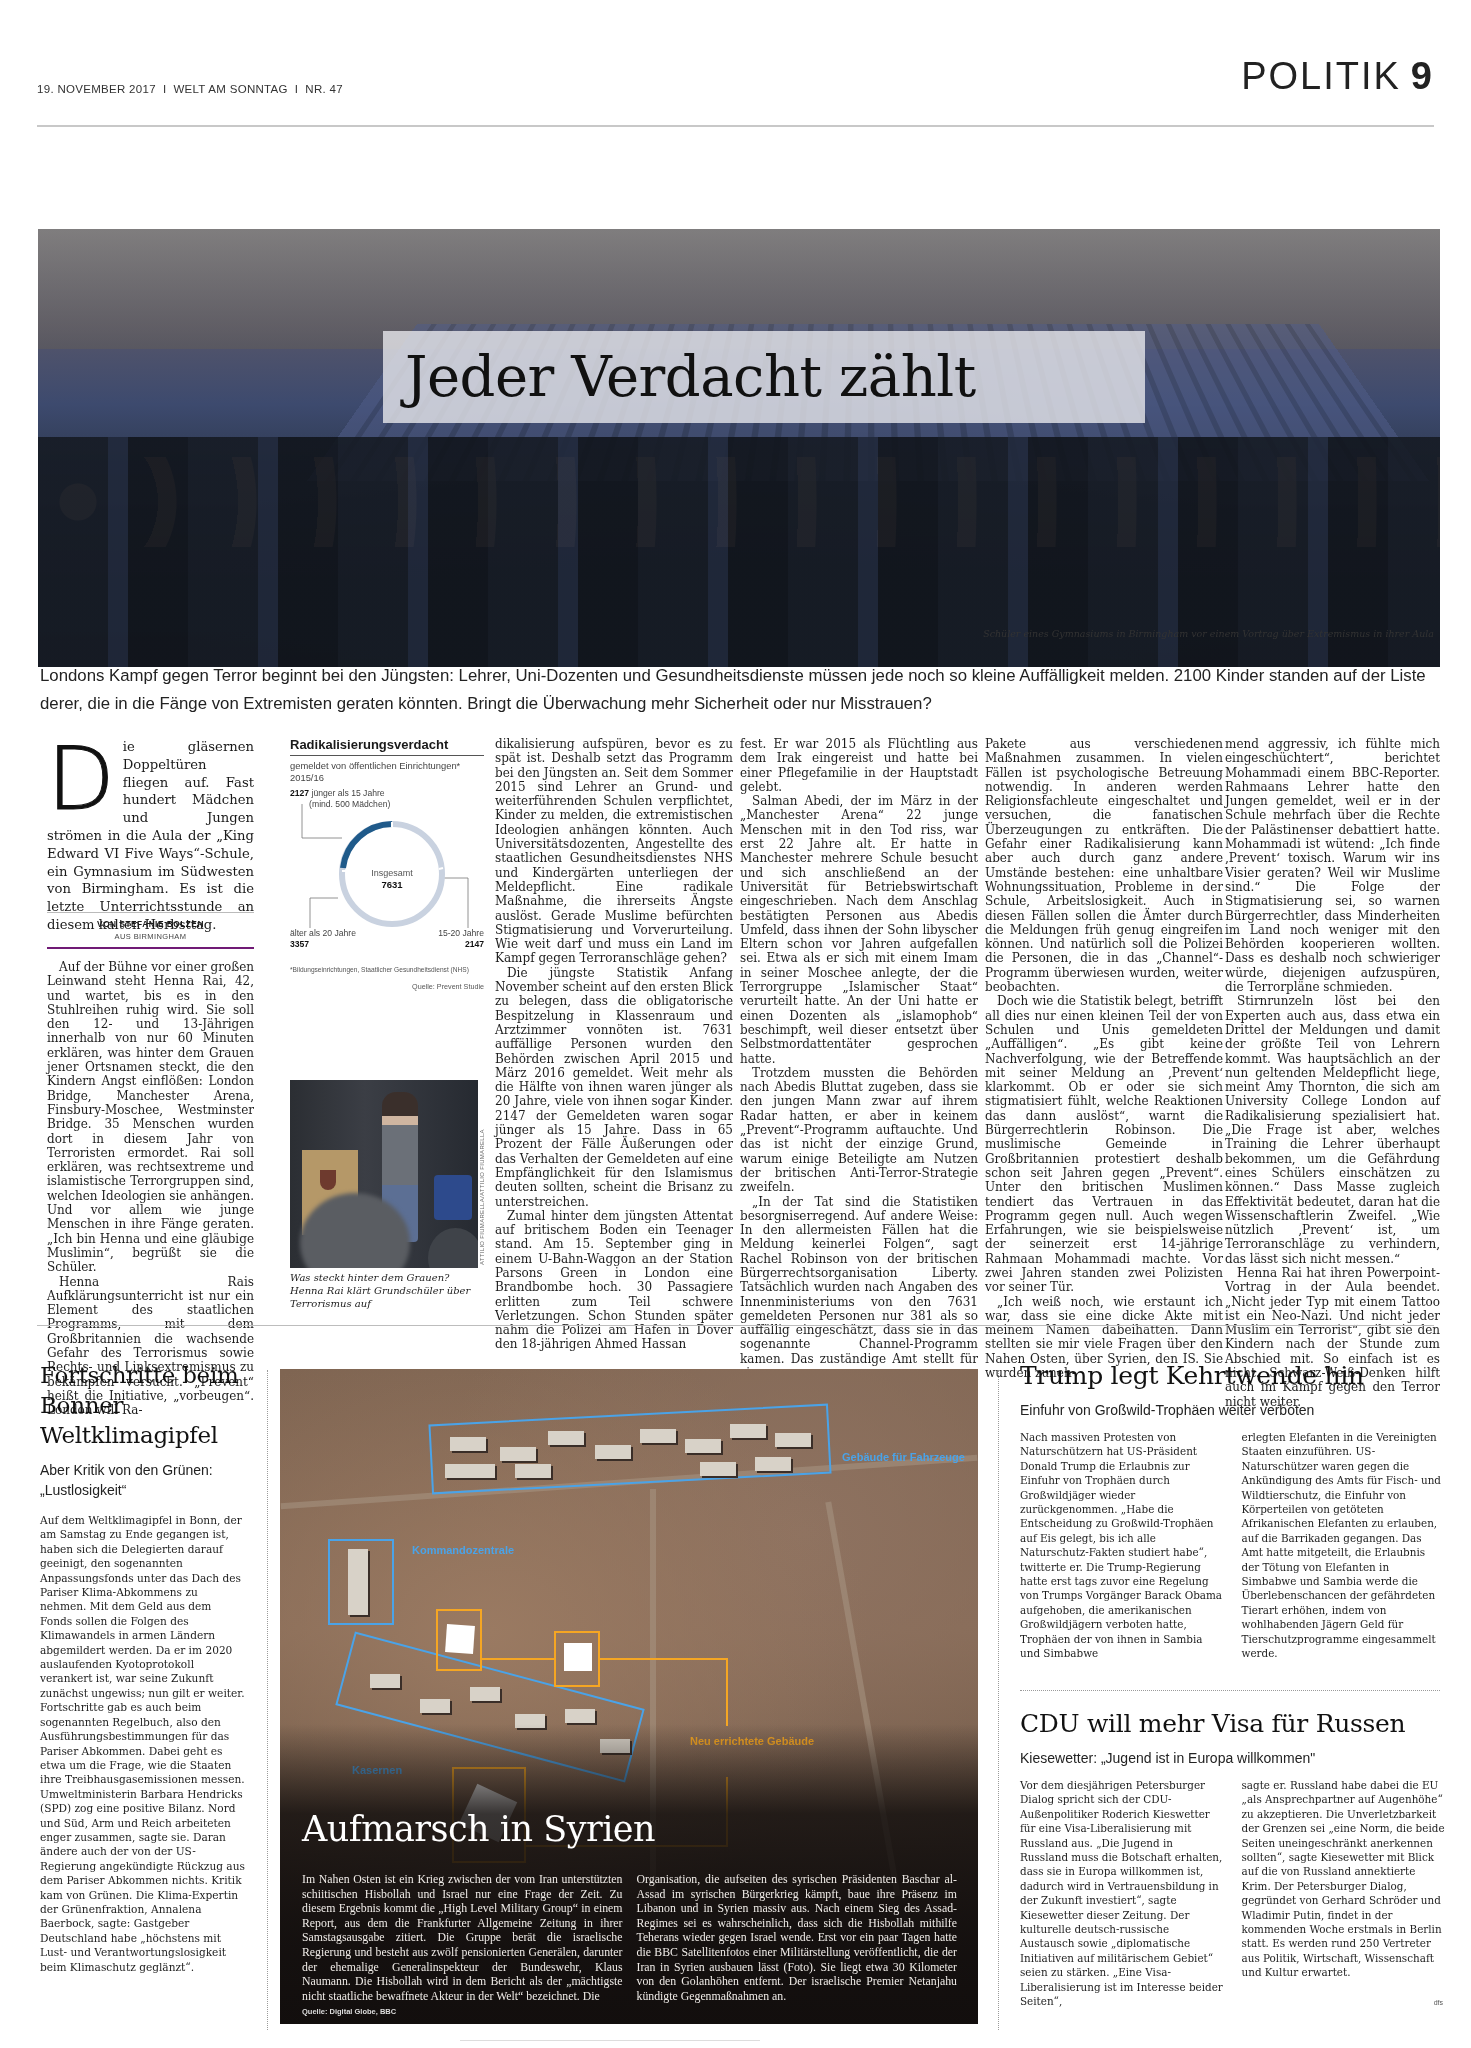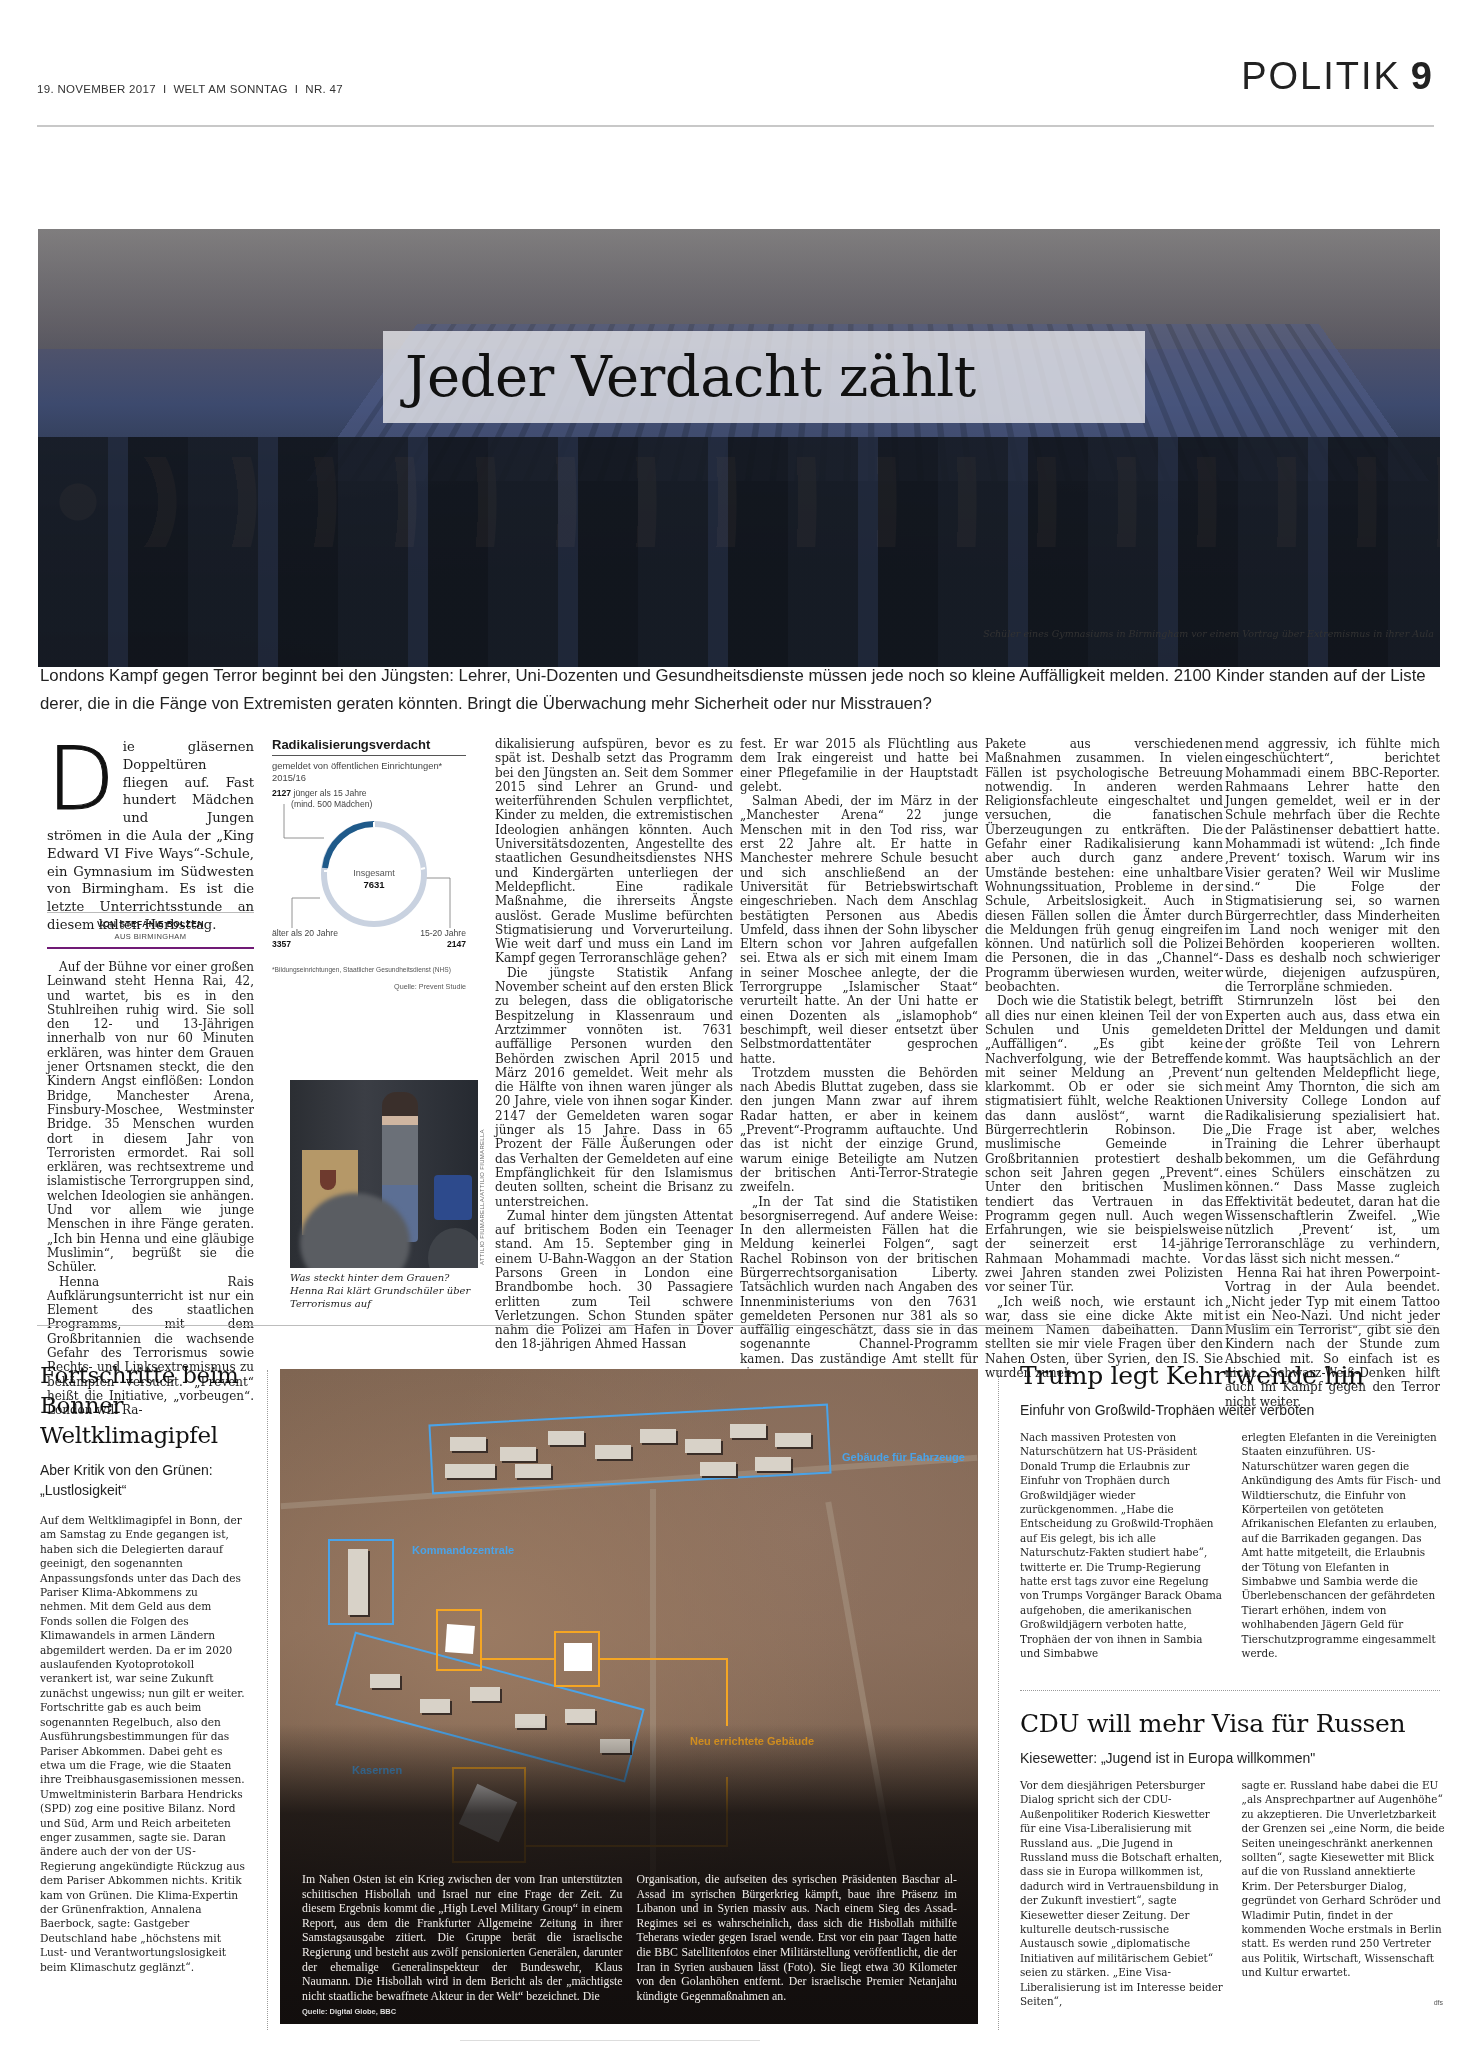--- a/index.html
+++ b/index.html
@@ -33,21 +33,21 @@
   .col p { text-indent: 12px; }
   .col p.noindent { text-indent: 0; }
 
   .dropcap-wrap { position: absolute; left: 47px; top: 738px; width: 207px; }
   .dropcap { float: left; font-family: "DejaVu Sans", sans-serif; font-weight: 300; font-size: 88px; line-height: 78px; height: 82px; margin: 2px 8px 0 0; color: #111; -webkit-text-stroke: 1px #111; }
   .dropcap-wrap .intro { font-family: "DejaVu Serif", serif; font-size: 13.2px; line-height: 17.8px; text-align: justify; }
   .byline { position: absolute; left: 47px; top: 912px; width: 207px; border-top: 1px solid #bbb; border-bottom: 2px solid #701a75; padding: 6px 0; text-align: center; font-family: "Liberation Sans", sans-serif; }
   .byline .author { font-size: 8.3px; font-weight: 700; letter-spacing: 0.5px; }
   .byline .loc { font-size: 7.5px; color: #444; margin-top: 3px; letter-spacing: 0.4px; }
 
-  .infobox { position: absolute; left: 272px; top: 737px; width: 194px; font-family: "Liberation Sans", sans-serif; }
+  .infobox { position: absolute; left: 290px; top: 737px; width: 194px; font-family: "Liberation Sans", sans-serif; }
   .infobox .ib-title { font-size: 13px; font-weight: 700; padding-bottom: 3px; border-bottom: 1.5px solid #555; }
   .infobox .ib-sub { font-size: 9.4px; color: #444; margin-top: 4px; line-height: 12px; }
   .infobox .donut-area { position: relative; height: 155px; margin-top: 4px; font-size: 8.6px; color: #444; }
   .infobox .lbl-a { position: absolute; left: 0; top: 0; line-height: 11px; }
   .infobox .lbl-a b, .infobox .lbl-b b, .infobox .lbl-c b { color: #111; }
   .infobox .lbl-b { position: absolute; left: 0; top: 140px; line-height: 11px; }
   .infobox .lbl-c { position: absolute; right: 0; top: 140px; text-align: right; line-height: 11px; }
   .infobox svg { position: absolute; left: 0; top: 0; }
   .infobox .center { position: absolute; left: 72px; top: 80px; width: 60px; text-align: center; font-size: 9px; color: #555; line-height: 11px; }
   .infobox .center b { color: #111; font-size: 9.5px; }
@@ -259,20 +259,21 @@
   <div class="box-orange" style="left:172px; top:398px; width:74px; height:96px;"></div>
   <div class="new-bldg" style="left:186px; top:422px; width:44px; height:44px; transform:rotate(25deg);"></div>
   <div class="line-orange" style="left:202px; top:289px; width:72px; height:2px;"></div>
   <div class="line-orange" style="left:320px; top:289px; width:128px; height:2px;"></div>
   <div class="line-orange" style="left:446px; top:289px; width:2px; height:68px;"></div>
   <div class="line-orange" style="left:446px; top:408px; width:2px; height:70px;"></div>
   <div class="line-orange" style="left:246px; top:476px; width:202px; height:2px;"></div>
   <div class="lbl-orange" style="left:410px; top:366px;">Neu errichtete Gebäude</div>
 
   <div class="dark-fade"></div>
+  <h2>Aufmarsch in Syrien</h2>
   <div class="cols">
     <p>Im Nahen Osten ist ein Krieg zwischen der vom Iran unterstützten schiitischen Hisbollah und Israel nur eine Frage der Zeit. Zu diesem Ergebnis kommt die „High Level Military Group“ in einem Report, aus dem die Frankfurter Allgemeine Zeitung in ihrer Samstagsausgabe zitiert. Die Gruppe berät die israelische Regierung und besteht aus zwölf pensionierten Generälen, darunter der ehemalige Generalinspekteur der Bundeswehr, Klaus Naumann. Die Hisbollah wird in dem Bericht als der „mächtigste nicht staatliche bewaffnete Akteur in der Welt“ bezeichnet. Die</p>
     <p>Organisation, die aufseiten des syrischen Präsidenten Baschar al-Assad im syrischen Bürgerkrieg kämpft, baue ihre Präsenz im Libanon und in Syrien massiv aus. Nach einem Sieg des Assad-Regimes sei es wahrscheinlich, dass sich die Hisbollah mithilfe Teherans wieder gegen Israel wende. Erst vor ein paar Tagen hatte die BBC Satellitenfotos einer Militärstellung veröffentlicht, die der Iran in Syrien ausbauen lässt (Foto). Sie liegt etwa 30 Kilometer von den Golanhöhen entfernt. Der israelische Premier Netanjahu kündigte Gegenmaßnahmen an.</p>
   </div>
   <div class="src">Quelle: Digital Globe, BBC</div>
 </figure>
 
 <article class="trump brief">
   <h2>Trump legt Kehrtwende hin</h2>
   <h3>Einfuhr von Großwild-Trophäen weiter verboten</h3>

